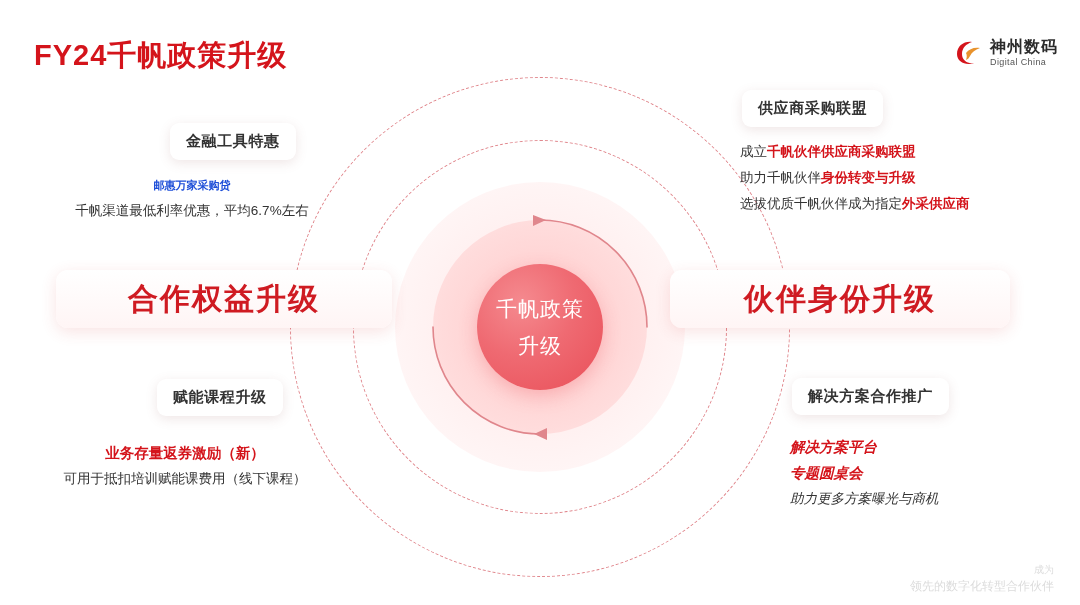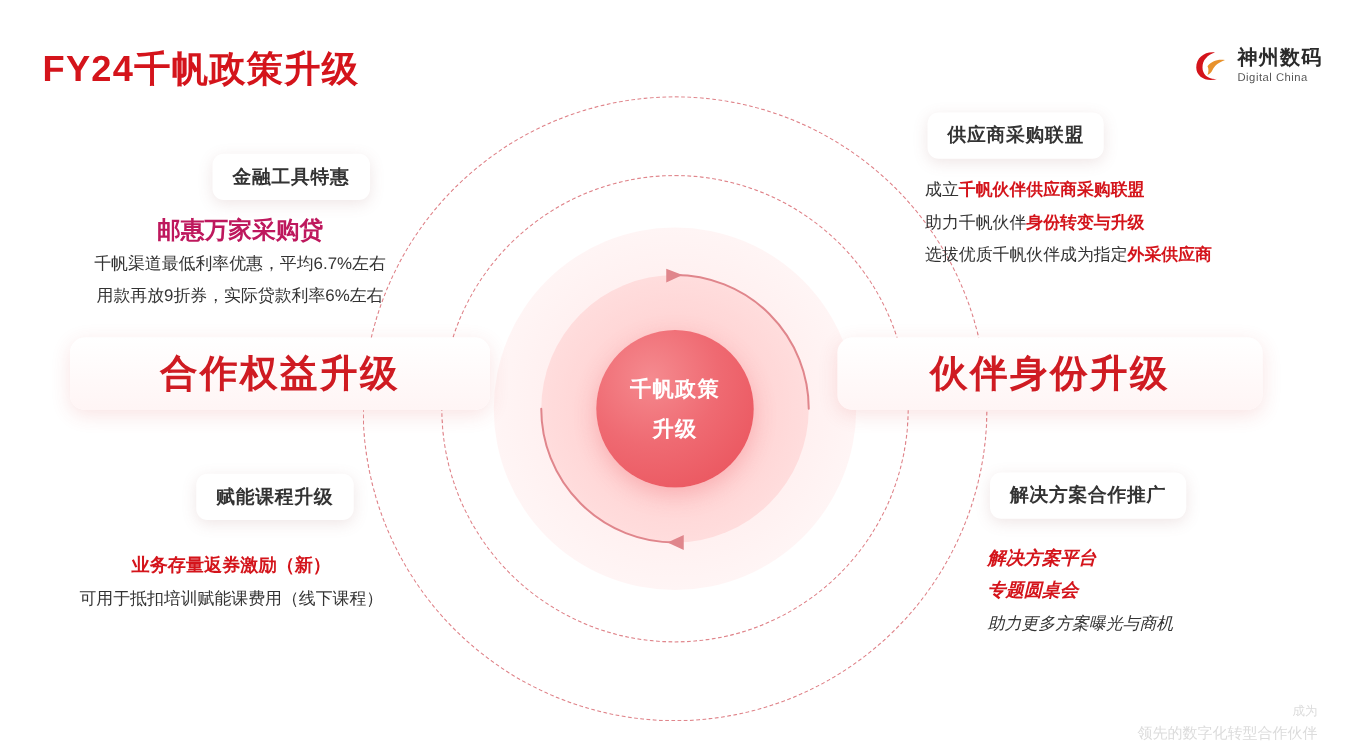--- a/index.html
+++ b/index.html
@@ -94,22 +94,22 @@
     background: radial-gradient(circle at 35% 30%, #f58a8f 0%, #ef6a72 45%, #e94f58 100%);
     box-shadow: 0 6px 18px rgba(233,79,88,0.28);
     display: flex;
     flex-direction: column;
     align-items: center;
     justify-content: center;
     gap: 9px;
   }
   .core-line {
     color: #ffffff;
-    font-size: 17px;
-    font-weight: bold;
+    font-size: 21px;
+    font-weight: normal;
     letter-spacing: 1px;
   }
   .arrow-ring {
     width: 250px; height: 250px;
     left: 50%; top: 50%;
     position: absolute;
     transform: translate(-50%, -50%);
   }
 
   
@@ -159,21 +159,21 @@
     line-height: 26px;
     color: #333;
     white-space: nowrap;
   }
   .txt-block .redbold { color: #d4141b; font-weight: bold; }
   .txt-block .line { display: block; }
 
   
   .chip-fin { left: 170px; top: 123px; }
   .blk-fin  { left: 42px;  top: 172px; width: 300px; text-align: center; }
-  .blk-fin .head { color: #be185d; font-weight: bold; font-size: 19px; }
+  .blk-fin .head { color: #1d4ed8; font-weight: bold; font-size: 11px; }
 
   .chip-course { left: 157px; top: 379px; }
   .blk-course { left: 30px; top: 440px; width: 310px; text-align: center; }
   .blk-course .head { color: #d4141b; font-weight: bold; font-size: 14.5px; }
 
   .chip-supply { left: 742px; top: 90px; }
   .blk-supply { left: 740px; top: 139px; }
 
   .chip-sol { left: 792px; top: 378px; }
   .blk-sol  { left: 790px; top: 434px; font-style: italic; }
@@ -231,21 +231,20 @@
   </div>
 </div>
 
 <div class="pill pill-left">合作权益升级</div>
 <div class="pill pill-right">伙伴身份升级</div>
 
 <div class="chip chip-fin">金融工具特惠</div>
 <div class="txt-block blk-fin">
   <span class="line head">邮惠万家采购贷</span>
   <span class="line">千帆渠道最低利率优惠，平均6.7%左右</span>
-  <span class="line">用款再放9折券，实际贷款利率6%左右</span>
 </div>
 
 <div class="chip chip-course">赋能课程升级</div>
 <div class="txt-block blk-course">
   <span class="line head">业务存量返券激励（新）</span>
   <span class="line">可用于抵扣培训赋能课费用（线下课程）</span>
 </div>
 
 <div class="chip chip-supply">供应商采购联盟</div>
 <div class="txt-block blk-supply">

